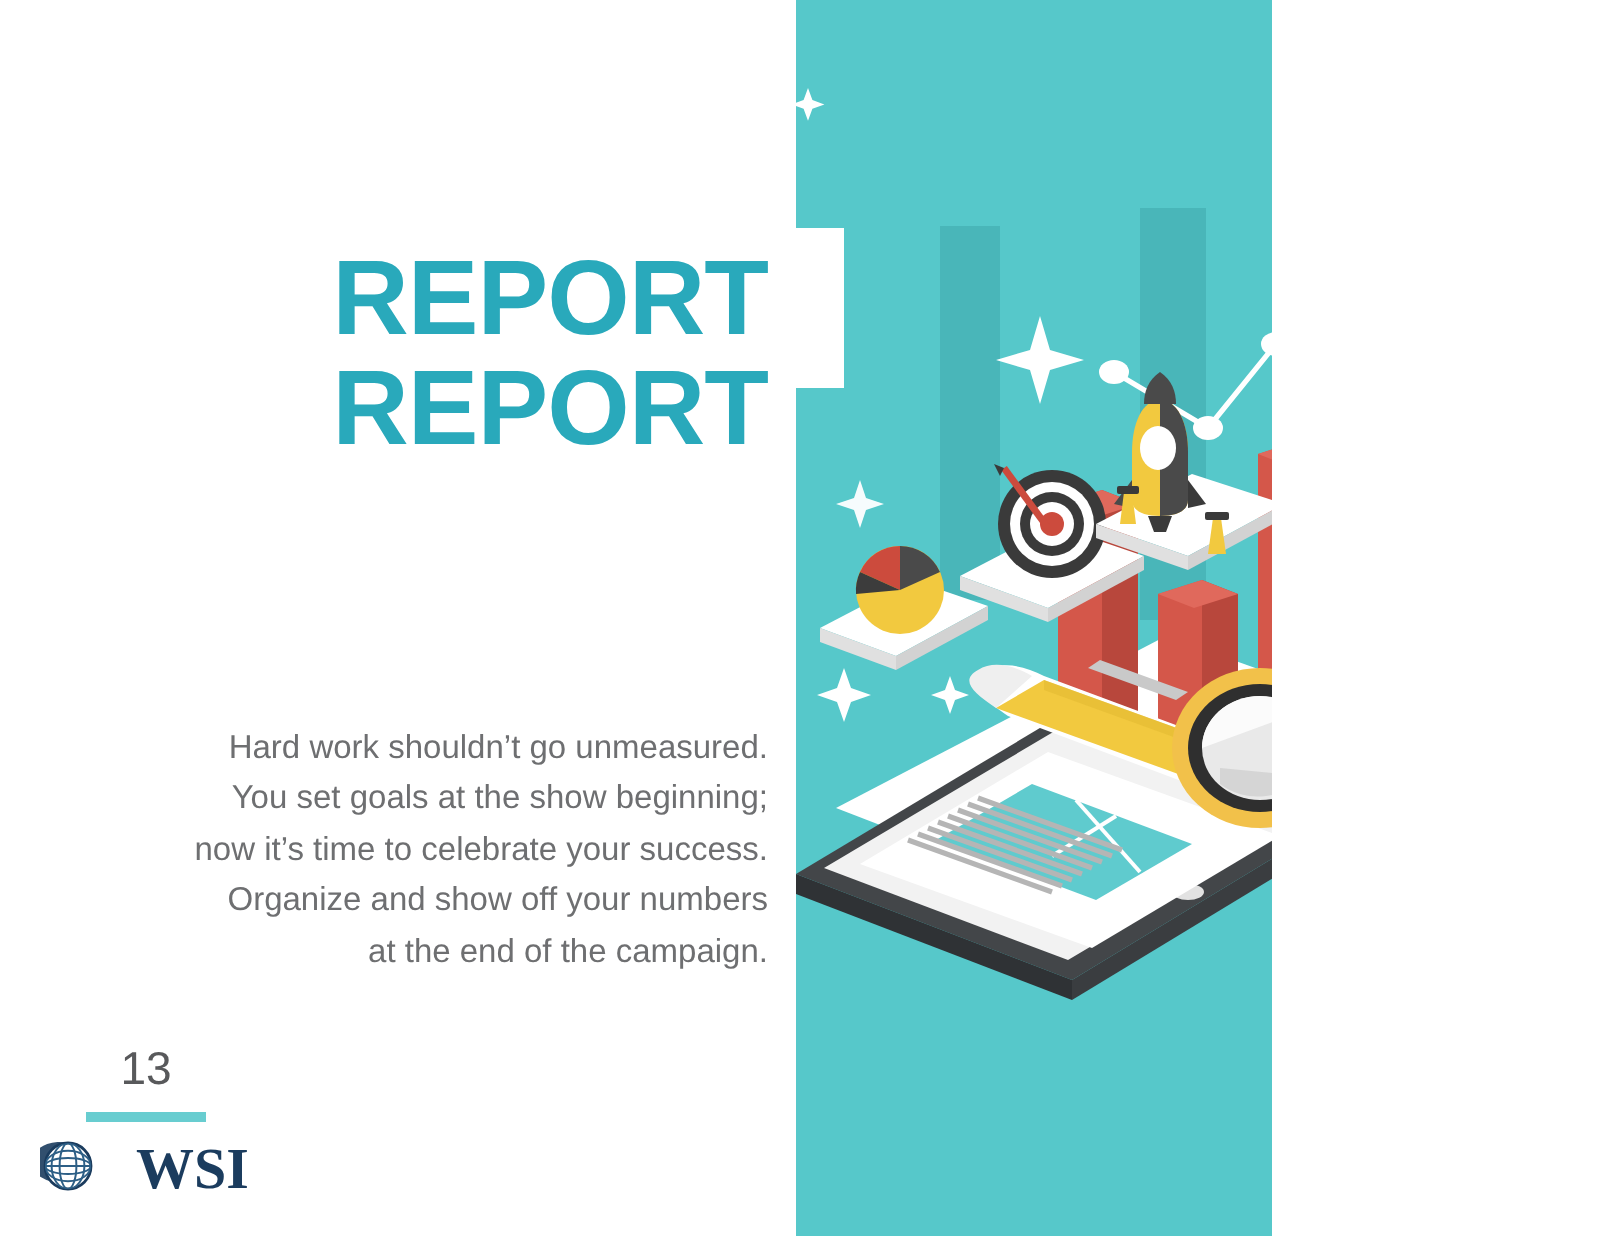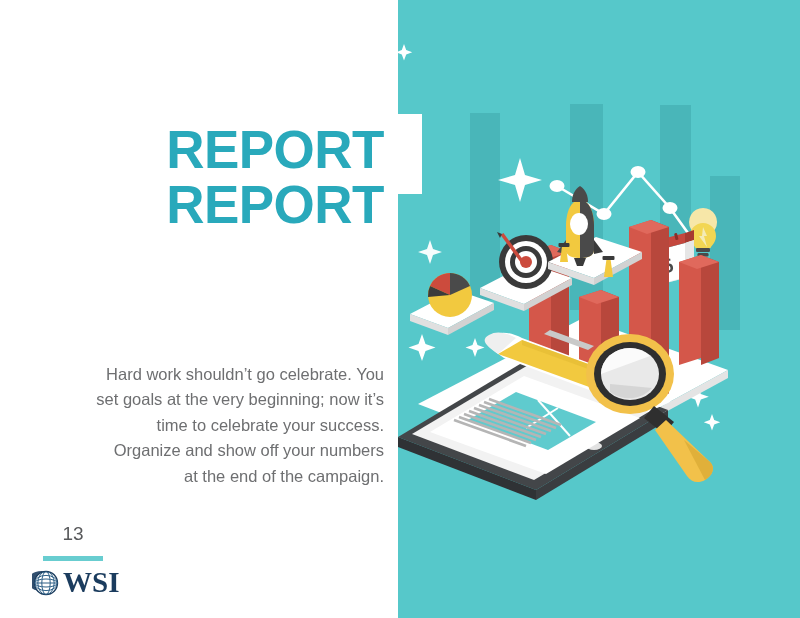--- a/index.html
+++ b/index.html
@@ -2,21 +2,21 @@
 <html><head>
 <meta charset="utf-8">
 <style>
   html,body{margin:0;padding:0;}
   body{
     width:800px;height:618px;overflow:hidden;
     background:#ffffff;
     font-family:"Liberation Sans", sans-serif;
     -webkit-font-smoothing:antialiased;
   }
-  #slide{position:relative;width:800px;height:618px;background:#fff;overflow:hidden;}
+  #slide{position:relative;width:636px;height:618px;background:#fff;overflow:hidden;}
 
   
   #teal-panel{
     position:absolute;left:398px;top:0;width:402px;height:618px;
     background:#56c8ca;
   }
   #chevron-notch{
     position:absolute;left:398px;top:114px;width:24px;height:80px;
     background:#ffffff;
   }
@@ -41,30 +41,30 @@
     color:#6e6f71;
     font-size:16.5px;
     line-height:25.5px;
   }
 
   
   #page-number{
     position:absolute;left:43px;top:523px;width:60px;
     text-align:center;
     color:#58595b;
-    font-size:19px;
+    font-size:23px;
     line-height:22px;
   }
   #page-rule{
     position:absolute;left:43px;top:556px;width:60px;height:5px;
     background:#68cdd0;
   }
   #logo{
-    position:absolute;left:32px;top:568px;
-    display:flex;align-items:flex-start;gap:1px;
+    position:absolute;left:20px;top:568px;
+    display:flex;align-items:center;gap:18px;
   }
   #logo-mark{display:block;}
   #logo-text{
     font-family:"Liberation Serif", serif;
     font-size:29px;line-height:29px;font-weight:bold;
     color:#1b3c5e;letter-spacing:0px;
   }
 
   
   #illustration{
@@ -84,21 +84,21 @@
       <path d="M0,0 L0,80 L2,80 L2,76 L22,42 L22,38 L2,4 L2,0 Z" fill="#ffffff"></path>
       <path d="M2,4 L22,38 L22,42 L2,76 Z" fill="#ffffff"></path>
     </svg>
   </div>
 
   <div id="headline">
     <span class="hl">REPORT</span>
     <span class="hl">REPORT</span>
   </div>
 
-  <p id="body-copy">Hard work shouldn’t go celebrate. You set goals at the very beginning; now it’s time to celebrate your success. Organize and show off your numbers at the end of the campaign.</p>
+  <p id="body-copy">Hard work shouldn’t go unmeasured. You set goals at the show beginning; now it’s time to celebrate your success. Organize and show off your numbers at the end of the campaign.</p>
 
   <div id="page-number">13</div>
   <div id="page-rule"></div>
 
   <div id="logo">
     <span id="logo-mark">
       <svg width="30" height="30" viewBox="0 0 30 30" xmlns="http://www.w3.org/2000/svg">
         <defs>
           <clipPath id="globeclip">
               <circle cx="14" cy="15" r="11.5"></circle>

